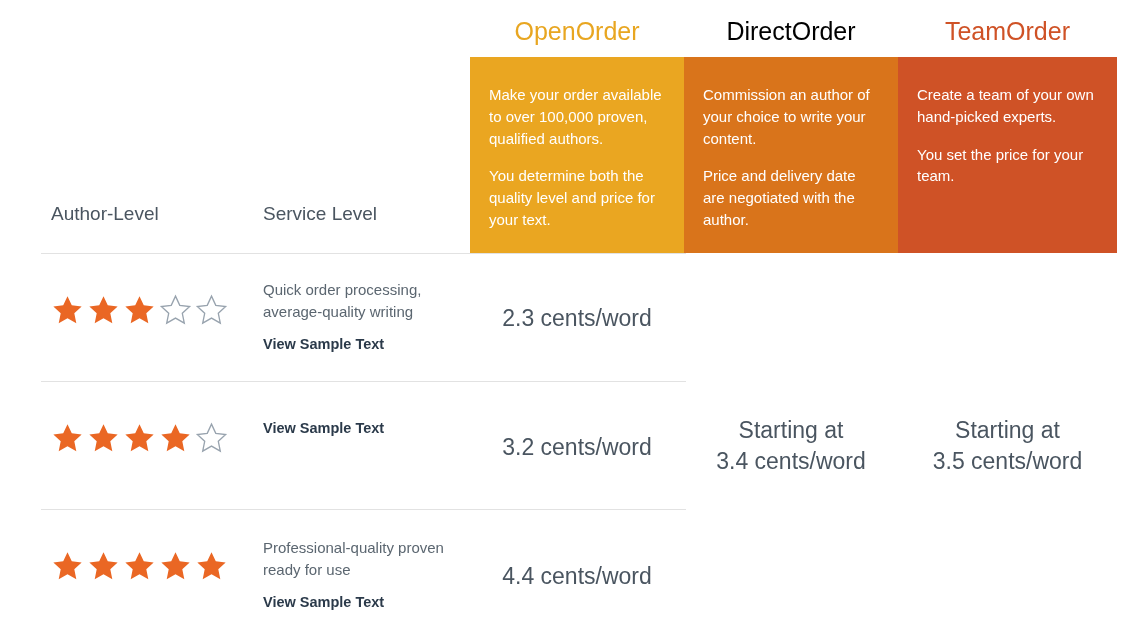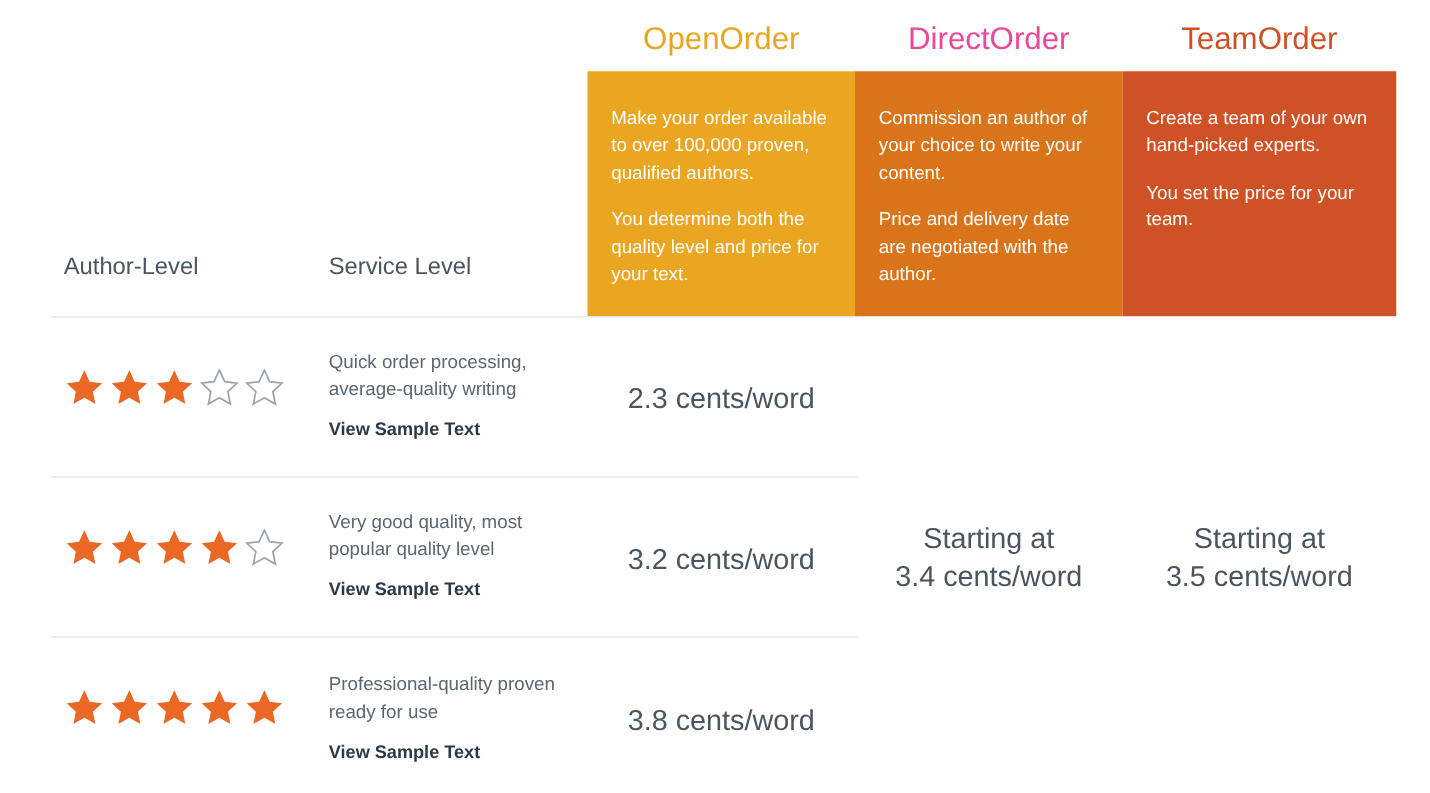--- a/index.html
+++ b/index.html
@@ -32,21 +32,21 @@
     position: absolute;
     top: 14px;
     height: 34px;
     line-height: 34px;
     text-align: center;
     font-size: 25px;
     font-weight: 400;
     white-space: nowrap;
   }
   .plan-head.open   { color: #e8a621; }
-  .plan-head.direct { color: #ec4899; }
+  .plan-head.direct { color: #000000; }
   .plan-head.team   { color: #cf5226; }
 
   
   .plan-box {
     position: absolute;
     top: 57px;
     height: 196px;
     box-sizing: border-box;
     padding: 27px 18px 0 19px;
     color: #ffffff;
@@ -190,21 +190,20 @@
         </svg>
       <svg width="33" height="32" viewBox="0 0 24 24">
           <path d="M12 1.6l3.2 6.9 7.4.9-5.5 5.1 1.5 7.4L12 18.1 5.4 21.9l1.5-7.4L1.4 9.4l7.4-.9z" fill="#ea6724"></path>
         </svg>
       <svg width="33" height="32" viewBox="0 0 24 24">
           <path d="M12 1.6l3.2 6.9 7.4.9-5.5 5.1 1.5 7.4L12 18.1 5.4 21.9l1.5-7.4L1.4 9.4l7.4-.9z" fill="#ffffff" stroke="#98a3ae" stroke-width="1"></path>
         </svg>
     </div>
 
     <div class="svc" style="left:263px; top:407px;">
-      <p class="svc-desc">Very good quality, most popular quality level</p>
       <a class="svc-link" href="#">View Sample Text</a>
     </div>
 
     <div class="price col-open" style="top:432px;">3.2 cents/word</div>
   </div>
 
   <div class="row">
     <div class="stars" style="left:51px; top:550px;">
       <svg width="33" height="32" viewBox="0 0 24 24">
           <path d="M12 1.6l3.2 6.9 7.4.9-5.5 5.1 1.5 7.4L12 18.1 5.4 21.9l1.5-7.4L1.4 9.4l7.4-.9z" fill="#ea6724"></path>
@@ -221,21 +220,21 @@
       <svg width="33" height="32" viewBox="0 0 24 24">
           <path d="M12 1.6l3.2 6.9 7.4.9-5.5 5.1 1.5 7.4L12 18.1 5.4 21.9l1.5-7.4L1.4 9.4l7.4-.9z" fill="#ea6724"></path>
         </svg>
     </div>
 
     <div class="svc" style="left:263px; top:537px;">
       <p class="svc-desc">Professional-quality proven ready for use</p>
       <a class="svc-link" href="#">View Sample Text</a>
     </div>
 
-    <div class="price col-open" style="top:561px;">3.8 cents/word</div>
+    <div class="price col-open" style="top:561px;">4.4 cents/word</div>
   </div>
 
   <div class="price price-multiline col-direct" style="top:415px;">
     <div>Starting at</div>
     <div>3.4 cents/word</div>
   </div>
 
   <div class="price price-multiline col-team" style="top:415px;">
     <div>Starting at</div>
     <div>3.5 cents/word</div>

